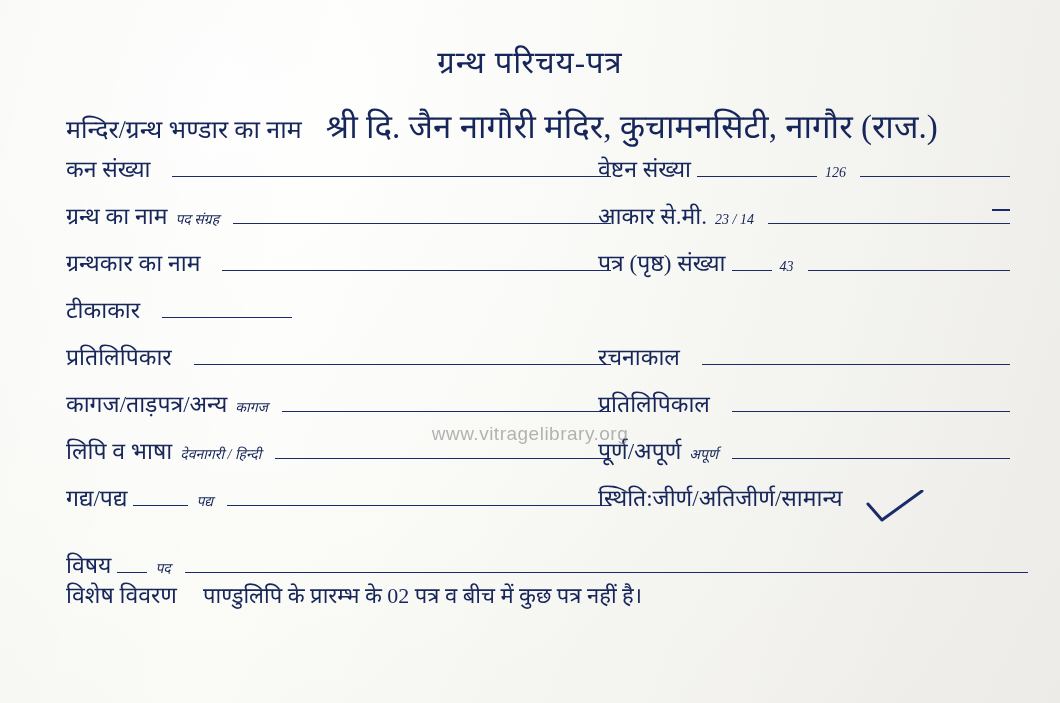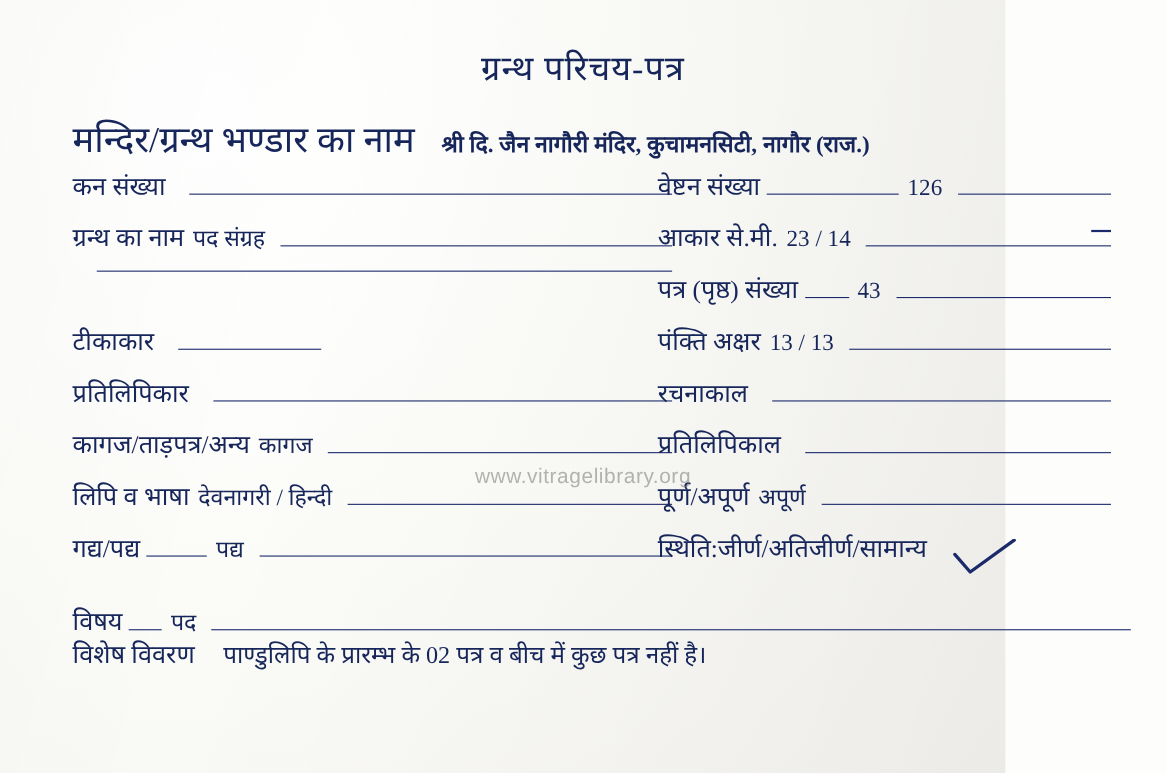--- a/index.html
+++ b/index.html
@@ -8,21 +8,21 @@
   }
   body {
     width: 1060px;
     height: 703px;
     background: #fdfdfb;
     font-family: "Liberation Sans", sans-serif;
     overflow: hidden;
   }
   #page {
     position: relative;
-    width: 914px;
+    width: 1060px;
     height: 703px;
     background:
       radial-gradient(circle at 20% 15%, #ffffff 0%, #fbfbf8 45%, #f4f3ef 100%);
     color: #1b2a5e;
     box-sizing: border-box;
   }
   
   #page::before {
     content: "";
     position: absolute;
@@ -47,22 +47,22 @@
   .hdr-row {
     position: absolute;
     top: 103px;
     left: 66px;
     width: 960px;
     font-size: 25px;
     font-family: "Liberation Serif", serif;
     color: #16255a;
     white-space: nowrap;
   }
-  .hdr-label { font-size: 33px; }
-  .hdr-value { margin-left: 18px; font-size: 21px; font-weight: bold; }
+  .hdr-label { font-size: 25px; }
+  .hdr-value { margin-left: 18px; font-size: 33px; }
 
   .row {
     position: absolute;
     left: 66px;
     width: 962px;
     height: 44px;
   }
   .col-l, .col-r {
     position: absolute;
     top: 0;
@@ -74,25 +74,26 @@
   .col-l { left: 0; width: 545px; }
   .col-r { left: 532px; width: 412px; }
 
   .lbl {
     font-size: 23px;
     font-family: "Liberation Serif", serif;
     color: #16255a;
     flex: 0 0 auto;
   }
   .val {
-    font-size: 21px;
+    font-size: 14px;
     font-family: "Liberation Serif", serif;
     color: #16255a;
     flex: 0 0 auto;
     margin: 0 8px;
+    font-style: italic;
   }
   .rule {
     flex: 1 1 auto;
     border-bottom: 1.6px solid #1b2a6b;
     margin: 0 0 7px 6px;
     min-width: 10px;
   }
   .rule.short { flex: 0 0 auto; width: 120px; }
 
   
@@ -179,42 +180,38 @@
     <div class="col-r">
       <span class="lbl">आकार से.मी.</span>
       <span class="val">23 / 14</span>
       <span class="rule"></span>
       <span class="dash-mark"></span>
     </div>
   </div>
 
   <div class="row" style="top:246px;">
     <div class="col-l">
+      <span class="lbl">ग्रन्थकार का नाम</span>
       <span class="val"></span>
       <span class="rule"></span>
     </div>
     <div class="col-r">
       <span class="lbl">पत्र (पृष्ठ) संख्या</span>
       <span class="rule short" style="width:40px;"></span>
       <span class="val">43</span>
       <span class="rule"></span>
     </div>
   </div>
 
   <div class="row" style="top:293px;">
     <div class="col-l">
       <span class="lbl">टीकाकार</span>
       <span class="val"></span>
       <span class="rule" style="flex:0 0 auto;width:130px;"></span>
     </div>
-    <div class="col-r">
-      <span class="lbl">पंक्ति अक्षर</span>
-      <span class="val">13 / 13</span>
-      <span class="rule"></span>
-    </div>
   </div>
 
   <div class="row" style="top:387px;">
     <div class="col-l">
       <span class="lbl">कागज/ताड़पत्र/अन्य</span>
       <span class="val">कागज</span>
       <span class="rule"></span>
     </div>
     <div class="col-r">
       <span class="lbl">प्रतिलिपिकाल</span>

